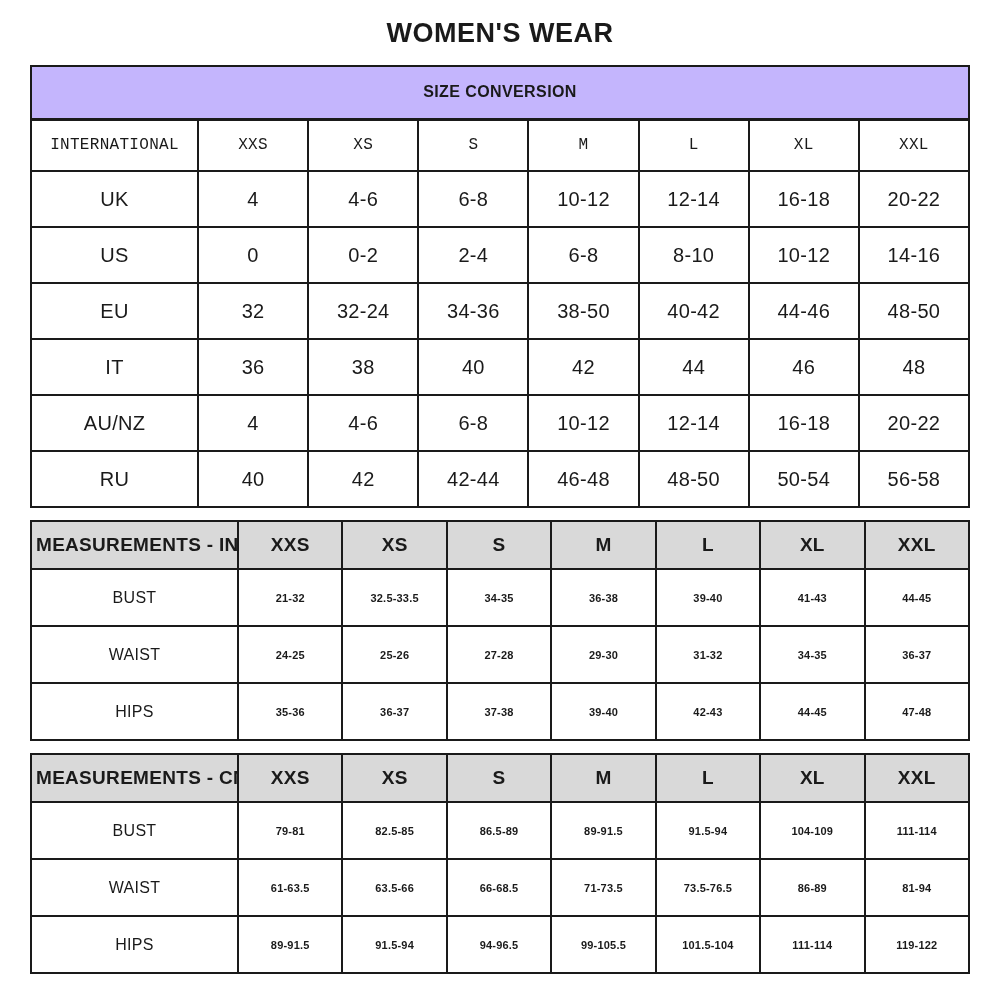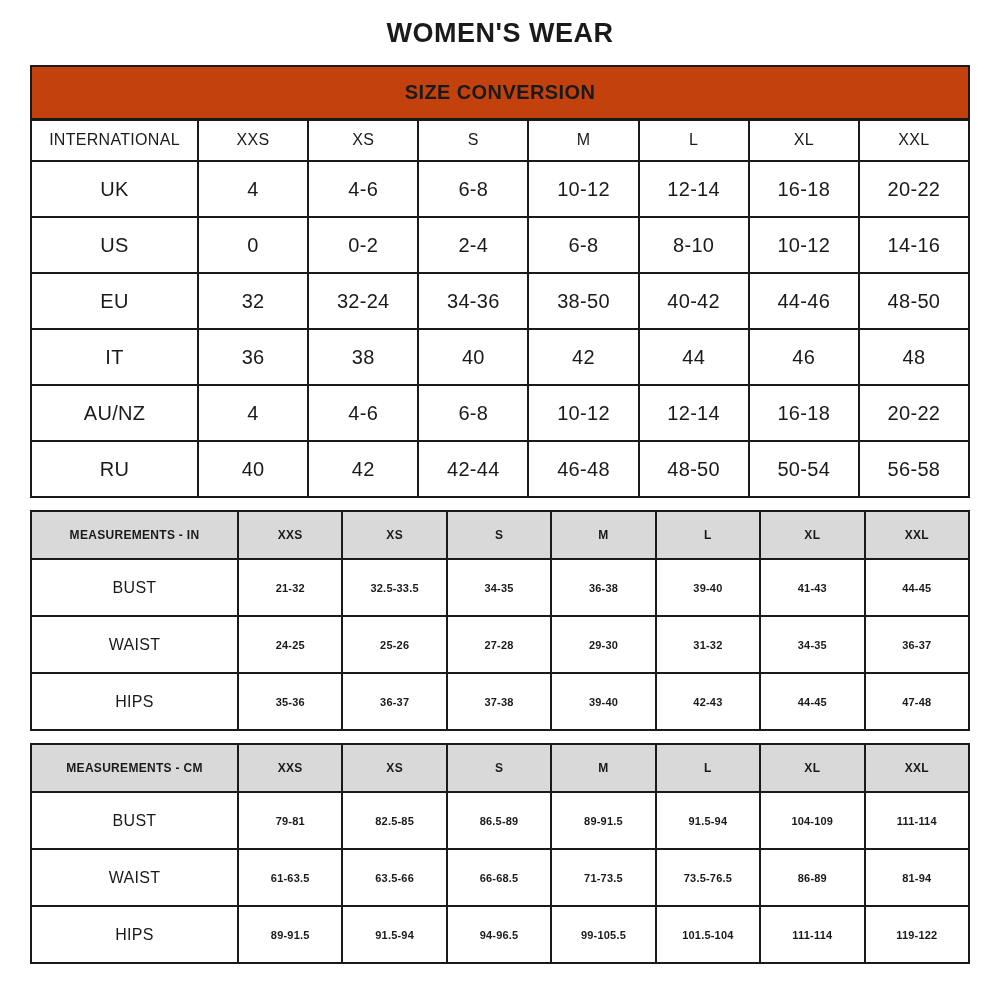--- a/index.html
+++ b/index.html
@@ -30,35 +30,35 @@
     border: 2px solid #1a1a1a;
     text-align: center;
     vertical-align: middle;
     padding: 0 4px;
     overflow: hidden;
     white-space: nowrap;
   }
   
   .t1 col.c-label { width: 167px; }
   .t1 .title-row td {
-    background: #c2410c;
+    background: #c4b5fd;
     font-weight: 700;
-    font-size: 20px;
+    font-size: 16px;
     letter-spacing: 0.4px;
     height: 53px;
     border-bottom-width: 3px;
   }
-  .t1 .cols-row td { height: 42px; font-size: 16px; letter-spacing: 0.3px; }
+  .t1 .cols-row td { height: 52px; font-size: 16px; letter-spacing: 0.3px; font-family: Liberation Mono, monospace; }
   .t1 td.row-label, .t1 td.cell-value { height: 56px; font-size: 20px; letter-spacing: 0.3px; }
   
   .t2 col.c-label, .t3 col.c-label { width: 207px; }
   .t2 .cols-row td, .t3 .cols-row td {
     background: #d9d9d9;
     font-weight: 700;
-    font-size: 12px;
+    font-size: 19px;
     letter-spacing: 0.3px;
     height: 48px;
   }
   .t2 td.row-label, .t3 td.row-label { height: 57px; font-size: 16px; letter-spacing: 0.3px; text-align: center; }
   .t2 td.cell-value, .t3 td.cell-value { height: 57px; font-size: 11px; letter-spacing: 0.2px; font-weight: bold; }
 </style>
 </head>
 <body>
 
 <div class="page">

